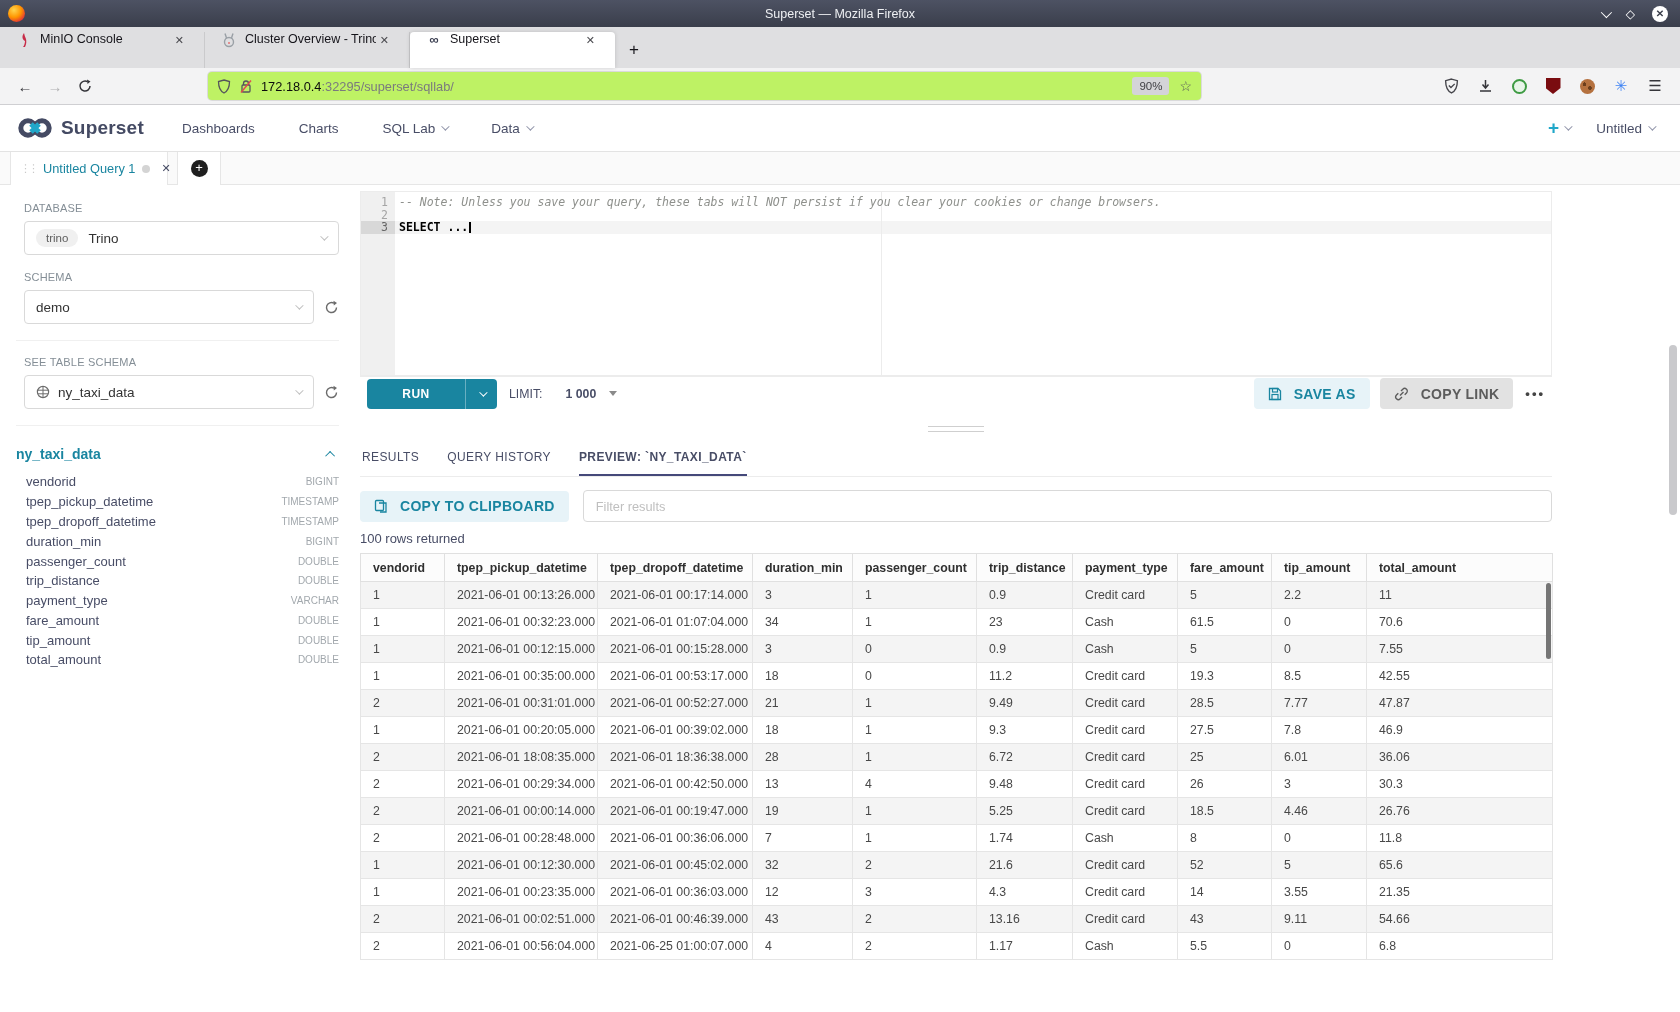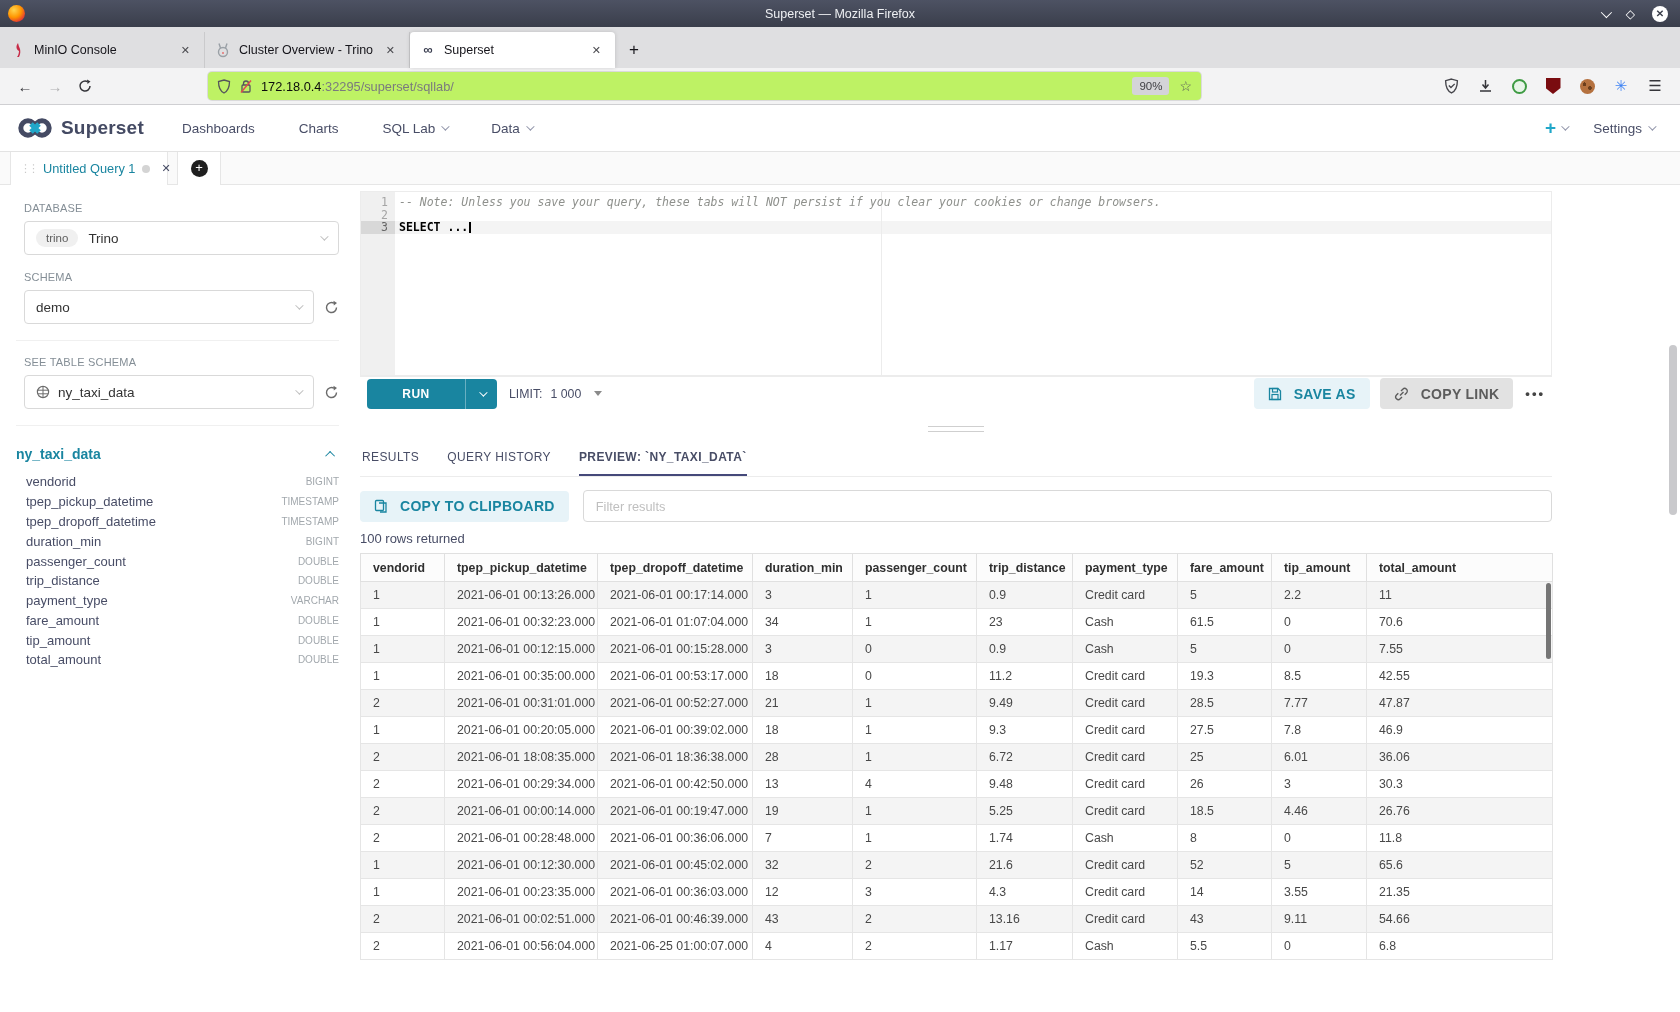--- a/index.html
+++ b/index.html
@@ -15,21 +15,21 @@
   .win-title { position:absolute; left:0; right:0; text-align:center; color:#eef0f3; font-size:12.5px; }
   .win-controls { margin-left:auto; display:flex; align-items:center; gap:17px; padding-right:12px; z-index:2; }
   .wc-chev { width:8px; height:8px; border-right:1.6px solid #fff; border-bottom:1.6px solid #fff;
     transform:rotate(45deg) translateY(-2px); }
   .wc-diamond { color:#fff; font-size:12px; line-height:1; }
   .wc-close { width:16px; height:16px; background:#fff; border-radius:50%; color:#3a3e4b;
     font-size:10px; line-height:16px; text-align:center; font-weight:bold; }
 
   
   .tabbar { height:41px; background:#dfdfe1; display:flex; align-items:flex-end; }
-  .btab { height:36px; width:205px; display:flex; align-items:center; padding:0 10px;
+  .btab { height:36px; width:205px; display:flex; align-items:flex-start; padding:0 16px;
     font-size:12.5px; color:#15141a; border-right:1px solid #cacacc; }
   .btab.active { background:#fff; border-right:none; border-radius:4px 4px 0 0; width:205px;
     box-shadow:0 0 4px rgba(0,0,0,0.15); }
   .btab .fav { width:16px; height:16px; margin-right:8px; flex:none; }
   .btab .btab-title { flex:1; white-space:nowrap; overflow:hidden; }
   .btab .tab-close { color:#4a4a4f; font-size:11px; padding:2px 4px; }
   .newtab-btn { width:30px; height:36px; display:flex; align-items:center; justify-content:center;
     font-size:17px; color:#15141a; margin-left:4px; }
   .fav-minio { display:block; }
   .fav-superset { font-size:13px; font-weight:bold; color:#3b3f51; line-height:16px; text-align:center; }
@@ -123,21 +123,21 @@
   .sqlcode { color:#000; font-weight:bold; }
   .cursor { display:inline-block; width:1.5px; height:11px; background:#000; vertical-align:middle; margin-left:1px; }
 
   .run-toolbar { height:34px; border-top:1px solid #ececec; display:flex; align-items:center; padding:0 7px; }
   .run-btn { width:130px; height:30px; background:#1985a0; border-radius:4px; display:flex; color:#fff; overflow:hidden; }
   .run-main { flex:1; display:flex; align-items:center; justify-content:center; font-size:12px;
     font-weight:bold; letter-spacing:.5px; }
   .run-caret { width:32px; border-left:1px solid rgba(255,255,255,0.35); display:flex; align-items:center; justify-content:center; }
   .run-caret .chev-down { border-color:#fff; }
   .limit { margin-left:12px; font-size:12.3px; color:#484d66; display:flex; align-items:center; gap:5px; }
-  .limit b { font-weight:normal; margin-left:3px; }
+  .limit b { font-weight:bold; margin-left:18px; }
   .caret-tri { width:0; height:0; border-left:4px solid transparent; border-right:4px solid transparent;
     border-top:5px solid #8a8a8a; margin-left:8px; }
   .rt-spacer { flex:1; }
   .btn-light { height:31px; display:flex; align-items:center; gap:12px; padding:0 14px; border-radius:4px;
     font-size:14px; font-weight:bold; letter-spacing:.3px; }
   .btn-saveas { background:#e7f3f8; color:#1985a0; margin-right:10px; }
   .btn-copylink { background:#e2e2e2; color:#5c5c5c; }
   .more-dots { margin-left:12px; color:#444; font-size:13px; font-weight:bold; letter-spacing:2px; }
 
   .split { height:40px; position:relative; }
@@ -289,21 +289,21 @@
           <span>Data</span>
           <span class="chev-down"></span>
         </span>
     </div>
     <div class="header-right">
       <span class="plus-new">
           <span>+</span>
           <span class="chev-down"></span>
         </span>
       <span class="settings">
-          <span>Settings</span>
+          <span>Untitled</span>
           <span class="chev-down"></span>
         </span>
     </div>
   </div>
 
   <div class="qtabrow">
     <div class="qtab">
       <span class="qtab-grip">⋮⋮</span>
       <span class="qtab-label">Untitled Query 1</span>
       <span class="qtab-dot"></span>

